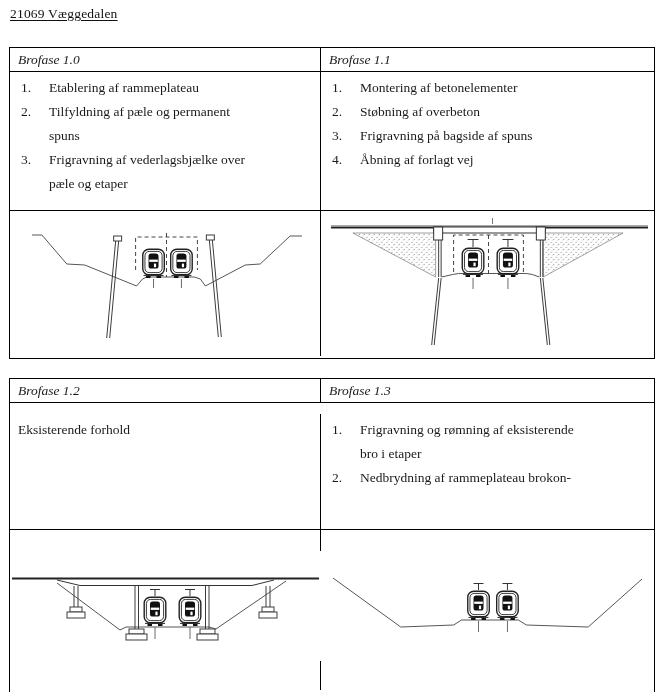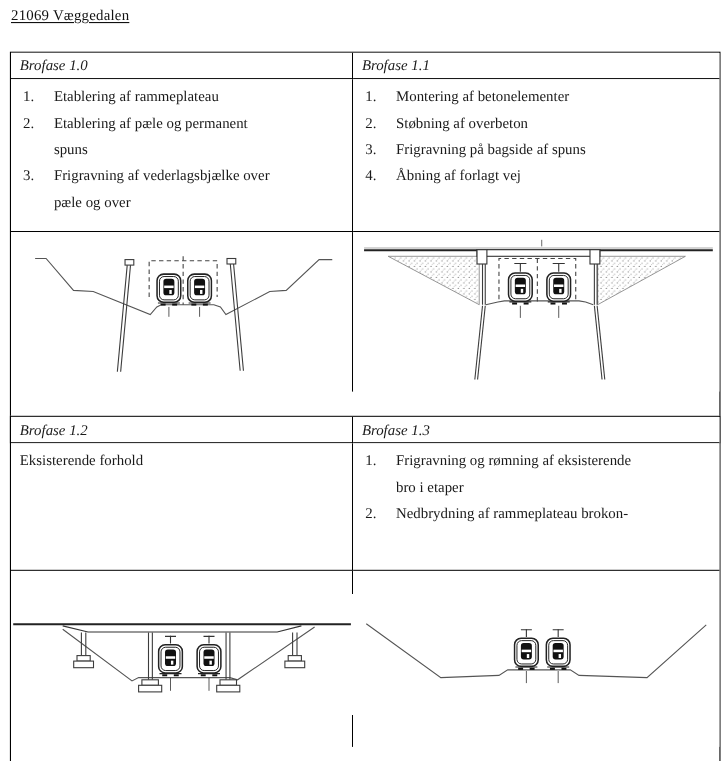--- a/index.html
+++ b/index.html
@@ -3,33 +3,33 @@
 <meta charset="utf-8">
 <style>
   html,body { margin:0; padding:0; background:#ffffff; }
   body { width:662px; height:692px; font-family:"Liberation Sans", sans-serif; color:#1a1a1a; }
   .doc { position:relative; width:662px; height:692px; background:#fff; overflow:hidden;font-family:Liberation Serif, serif; }
 
   .title { position:absolute; left:10px; top:6px; font-size:13.5px; color:#111;
            text-decoration:underline; text-underline-offset:2px; letter-spacing:0.2px; }
 
   .tbl { position:absolute; left:9px; width:646px; border:1px solid #000; background:#fff; box-sizing:border-box; }
-  .tbl1 { top:47px; height:356px; }
+  .tbl1 { top:47px; height:312px; }
   .tbl2 { top:378px; height:392px; }
 
   .row { display:flex; }
   .cell { box-sizing:border-box; position:relative; background:#fff; }
   .cL { width:311px; border-right:1px solid #000; }
   .cR { width:333px; }
 
   .hdr { height:24px; border-bottom:1px solid #000; font-style:italic; font-size:13.5px;
          padding:4px 0 0 8px; }
   .txt { border-bottom:1px solid #000; padding-top:4px; font-size:13.5px; }
   .tbl1 .txt { height:139px; }
-  .tbl2 .txt { height:116px; }
+  .tbl2 .txt { height:116px;margin-top:11px; }
 
   .li { display:flex; line-height:24px; }
   .li .n { flex:none; width:28px; padding-left:11px; box-sizing:content-box; }
   .li .tx { flex:1; }
   .plain { padding-left:8px; line-height:24px; }
 
   .figrow .cell { overflow:hidden; }
   .tbl1 .figcell { height:145px; }
   .tbl2 .figcell { height:160px; }
   .tbl2 .figrow .cL { border-right:none; }
@@ -73,29 +73,29 @@
     </div>
     <div class="row">
       <div class="cell cL txt">
         <div class="li">
           <span class="n">1.</span>
           <span class="tx">Etablering af rammeplateau</span>
         </div>
         <div class="li">
           <span class="n">2.</span>
           <span class="tx">
-            <div>Etablering af pæle og permanent</div>
+            <div>Tilfyldning af pæle og permanent</div>
             <div>spuns</div>
           </span>
         </div>
         <div class="li">
           <span class="n">3.</span>
           <span class="tx">
             <div>Frigravning af vederlagsbjælke over</div>
-            <div>pæle og over</div>
+            <div>pæle og etaper</div>
           </span>
         </div>
       </div>
       <div class="cell cR txt">
         <div class="li">
           <span class="n">1.</span>
           <span class="tx">Montering af betonelementer</span>
         </div>
         <div class="li">
           <span class="n">2.</span>

